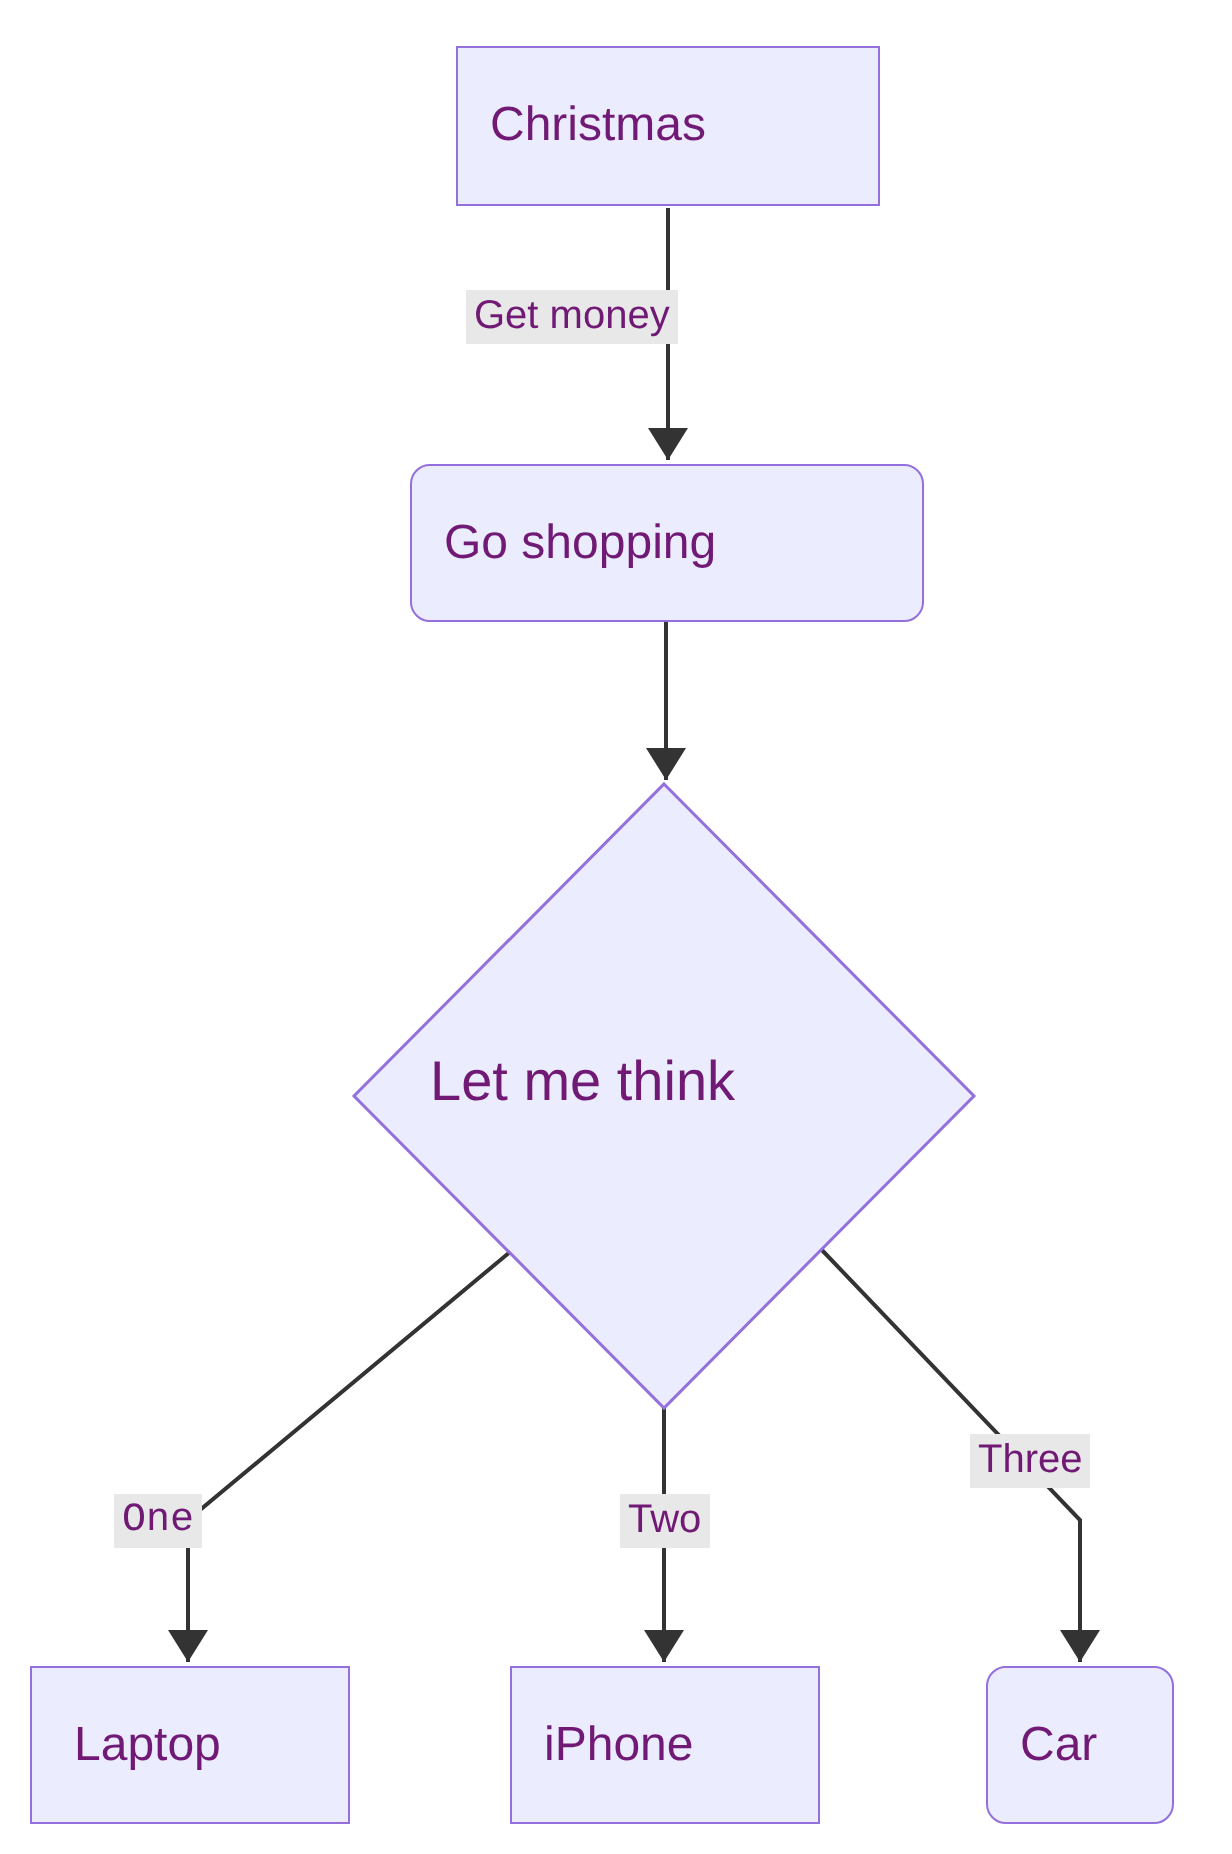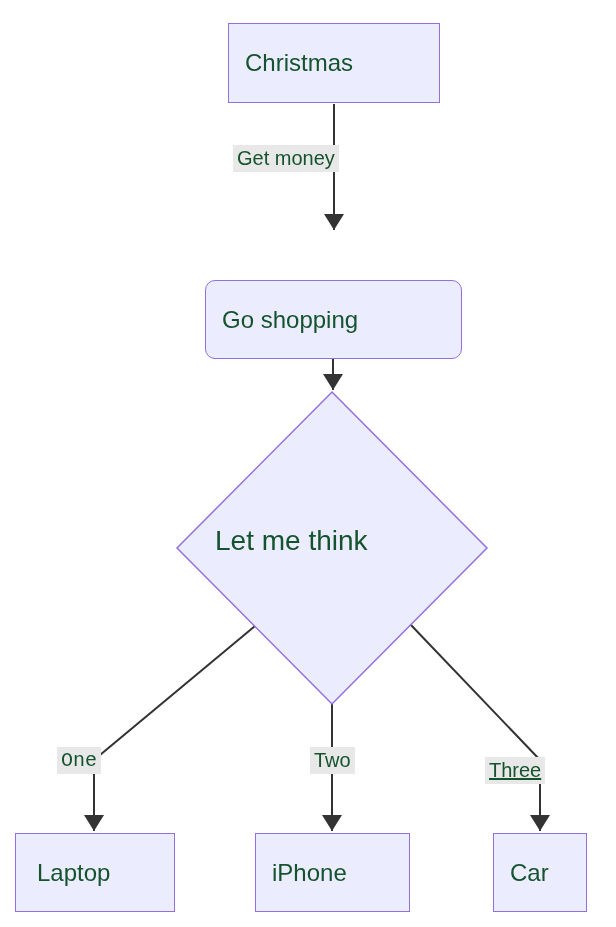--- a/index.html
+++ b/index.html
@@ -2,43 +2,43 @@
 <html><head>
 <meta charset="utf-8">
 <style>
   html, body { margin: 0; padding: 0; background: #ffffff; }
   .canvas {
     position: relative;
     width: 616px;
     height: 927px;
     overflow: hidden;
     font-family: "Liberation Sans", "DejaVu Sans", sans-serif;
-    color: #14532d;
+    color: #701a75;
     background: #ffffff;
   }
   svg.edge-layer { position: absolute; left: 0; top: 0; }
   .node {
     position: absolute;
     box-sizing: border-box;
     background: #ECECFF;
     border: 1.5px solid #9370DB;
     display: flex;
     align-items: center;
     padding-left: 16px;
     font-size: 24px;
     line-height: 28px;
     white-space: nowrap;
     z-index: 2;
   }
-  .node.rounded { border-radius: 10px; margin-top: 48px; }
+  .node.rounded { border-radius: 10px; }
   #n-christmas { left: 228px; top: 23px;  width: 212px; height: 80px; }
   #n-go        { left: 205px; top: 232px; width: 257px; height: 79px; }
   #n-laptop    { left: 15px;  top: 833px; width: 160px; height: 79px; padding-left: 21px; }
   #n-iphone    { left: 255px; top: 833px; width: 155px; height: 79px; text-align: right; }
-  #n-car       { left: 493px; top: 833px; width: 94px;  height: 79px; }
+  #n-car       { left: 493px; top: 833px; width: 94px;  height: 79px; border-radius: 10px; }
   .diamond-label {
     position: absolute;
     left: 215px;
     top: 527px;
     font-size: 28px;
     line-height: 27px;
     white-space: nowrap;
     z-index: 2;
   }
   .elabel {
@@ -46,21 +46,21 @@
     background: #e8e8e8;
     font-size: 20px;
     line-height: 25px;
     padding: 1px 4px;
     white-space: nowrap;
     z-index: 3;
   }
   #el-get-money { left: 233px; top: 145px; }
   #el-one       { left: 57px;  top: 747px; font-family: Liberation Mono, monospace; }
   #el-two       { left: 310px; top: 747px; }
-  #el-three     { left: 485px; top: 757px; text-decoration: underline; }
+  #el-three     { left: 485px; top: 717px; }
 </style>
 </head>
 <body>
 
 <div class="canvas">
 
   <svg class="edge-layer" width="616" height="927" viewBox="0 0 616 927">
     <defs>
       <marker id="arrow" viewBox="0 0 8 10" refX="8" refY="5" markerWidth="8" markerHeight="10" orient="auto" markerUnits="strokeWidth">
         <path d="M0,0 L8,5 L0,10 Z" fill="#333333"></path>

